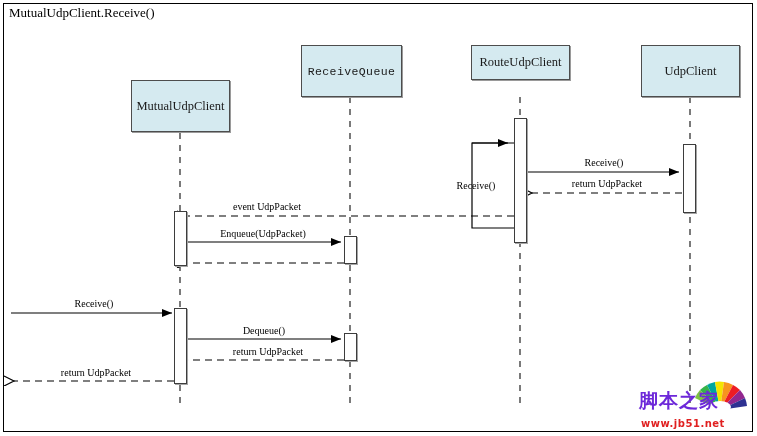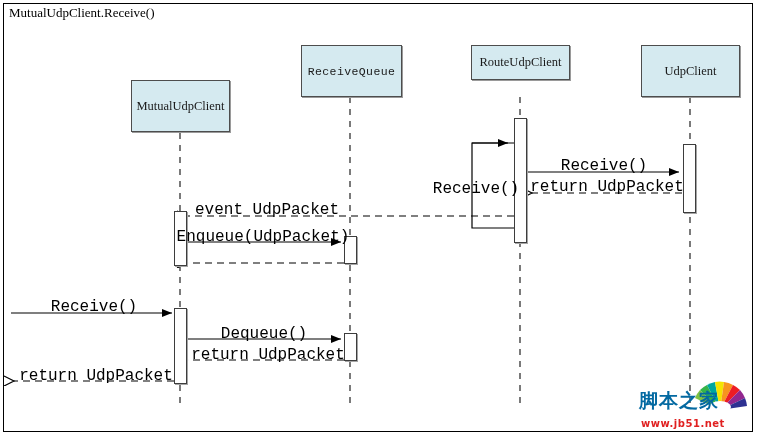--- a/index.html
+++ b/index.html
@@ -60,22 +60,22 @@
   .lifeline-box.serif {
     font-family: "Liberation Serif", "DejaVu Serif", serif;
   }
   .lifeline-box.mono {
     font-family: "Liberation Mono", "DejaVu Sans Mono", monospace;
     font-size: 11.5px;
     letter-spacing: 0.4px;
   }
   .msg-label {
     position: absolute;
-    font-family: Liberation Mono, monospace;
-    font-size: 16px;
+    font-family: Liberation Serif, serif;
+    font-size: 10px;
     color: #000000;
     white-space: nowrap;
     transform: translateX(-50%);
   }
   .activation {
     position: absolute;
     background: #ffffff;
     border: 1px solid #3d3d3d;
     box-shadow: 1px 1px 0 #a5a5a5;
     box-sizing: border-box;
@@ -88,21 +88,21 @@
     height: 60px;
     pointer-events: none;
   }
   #wm-text {
     position: absolute;
     left: 0;
     bottom: 16px;
     font-family: "DejaVu Sans", sans-serif;
     font-size: 19px;
     font-weight: bold;
-    color: #0369a1;
+    color: #6d28d9;
     letter-spacing: 1px;
   }
   #wm-url {
     position: absolute;
     left: 2px;
     bottom: 1px;
     font-family: "DejaVu Sans", sans-serif;
     font-size: 10px;
     font-weight: bold;
     color: #e02020;

